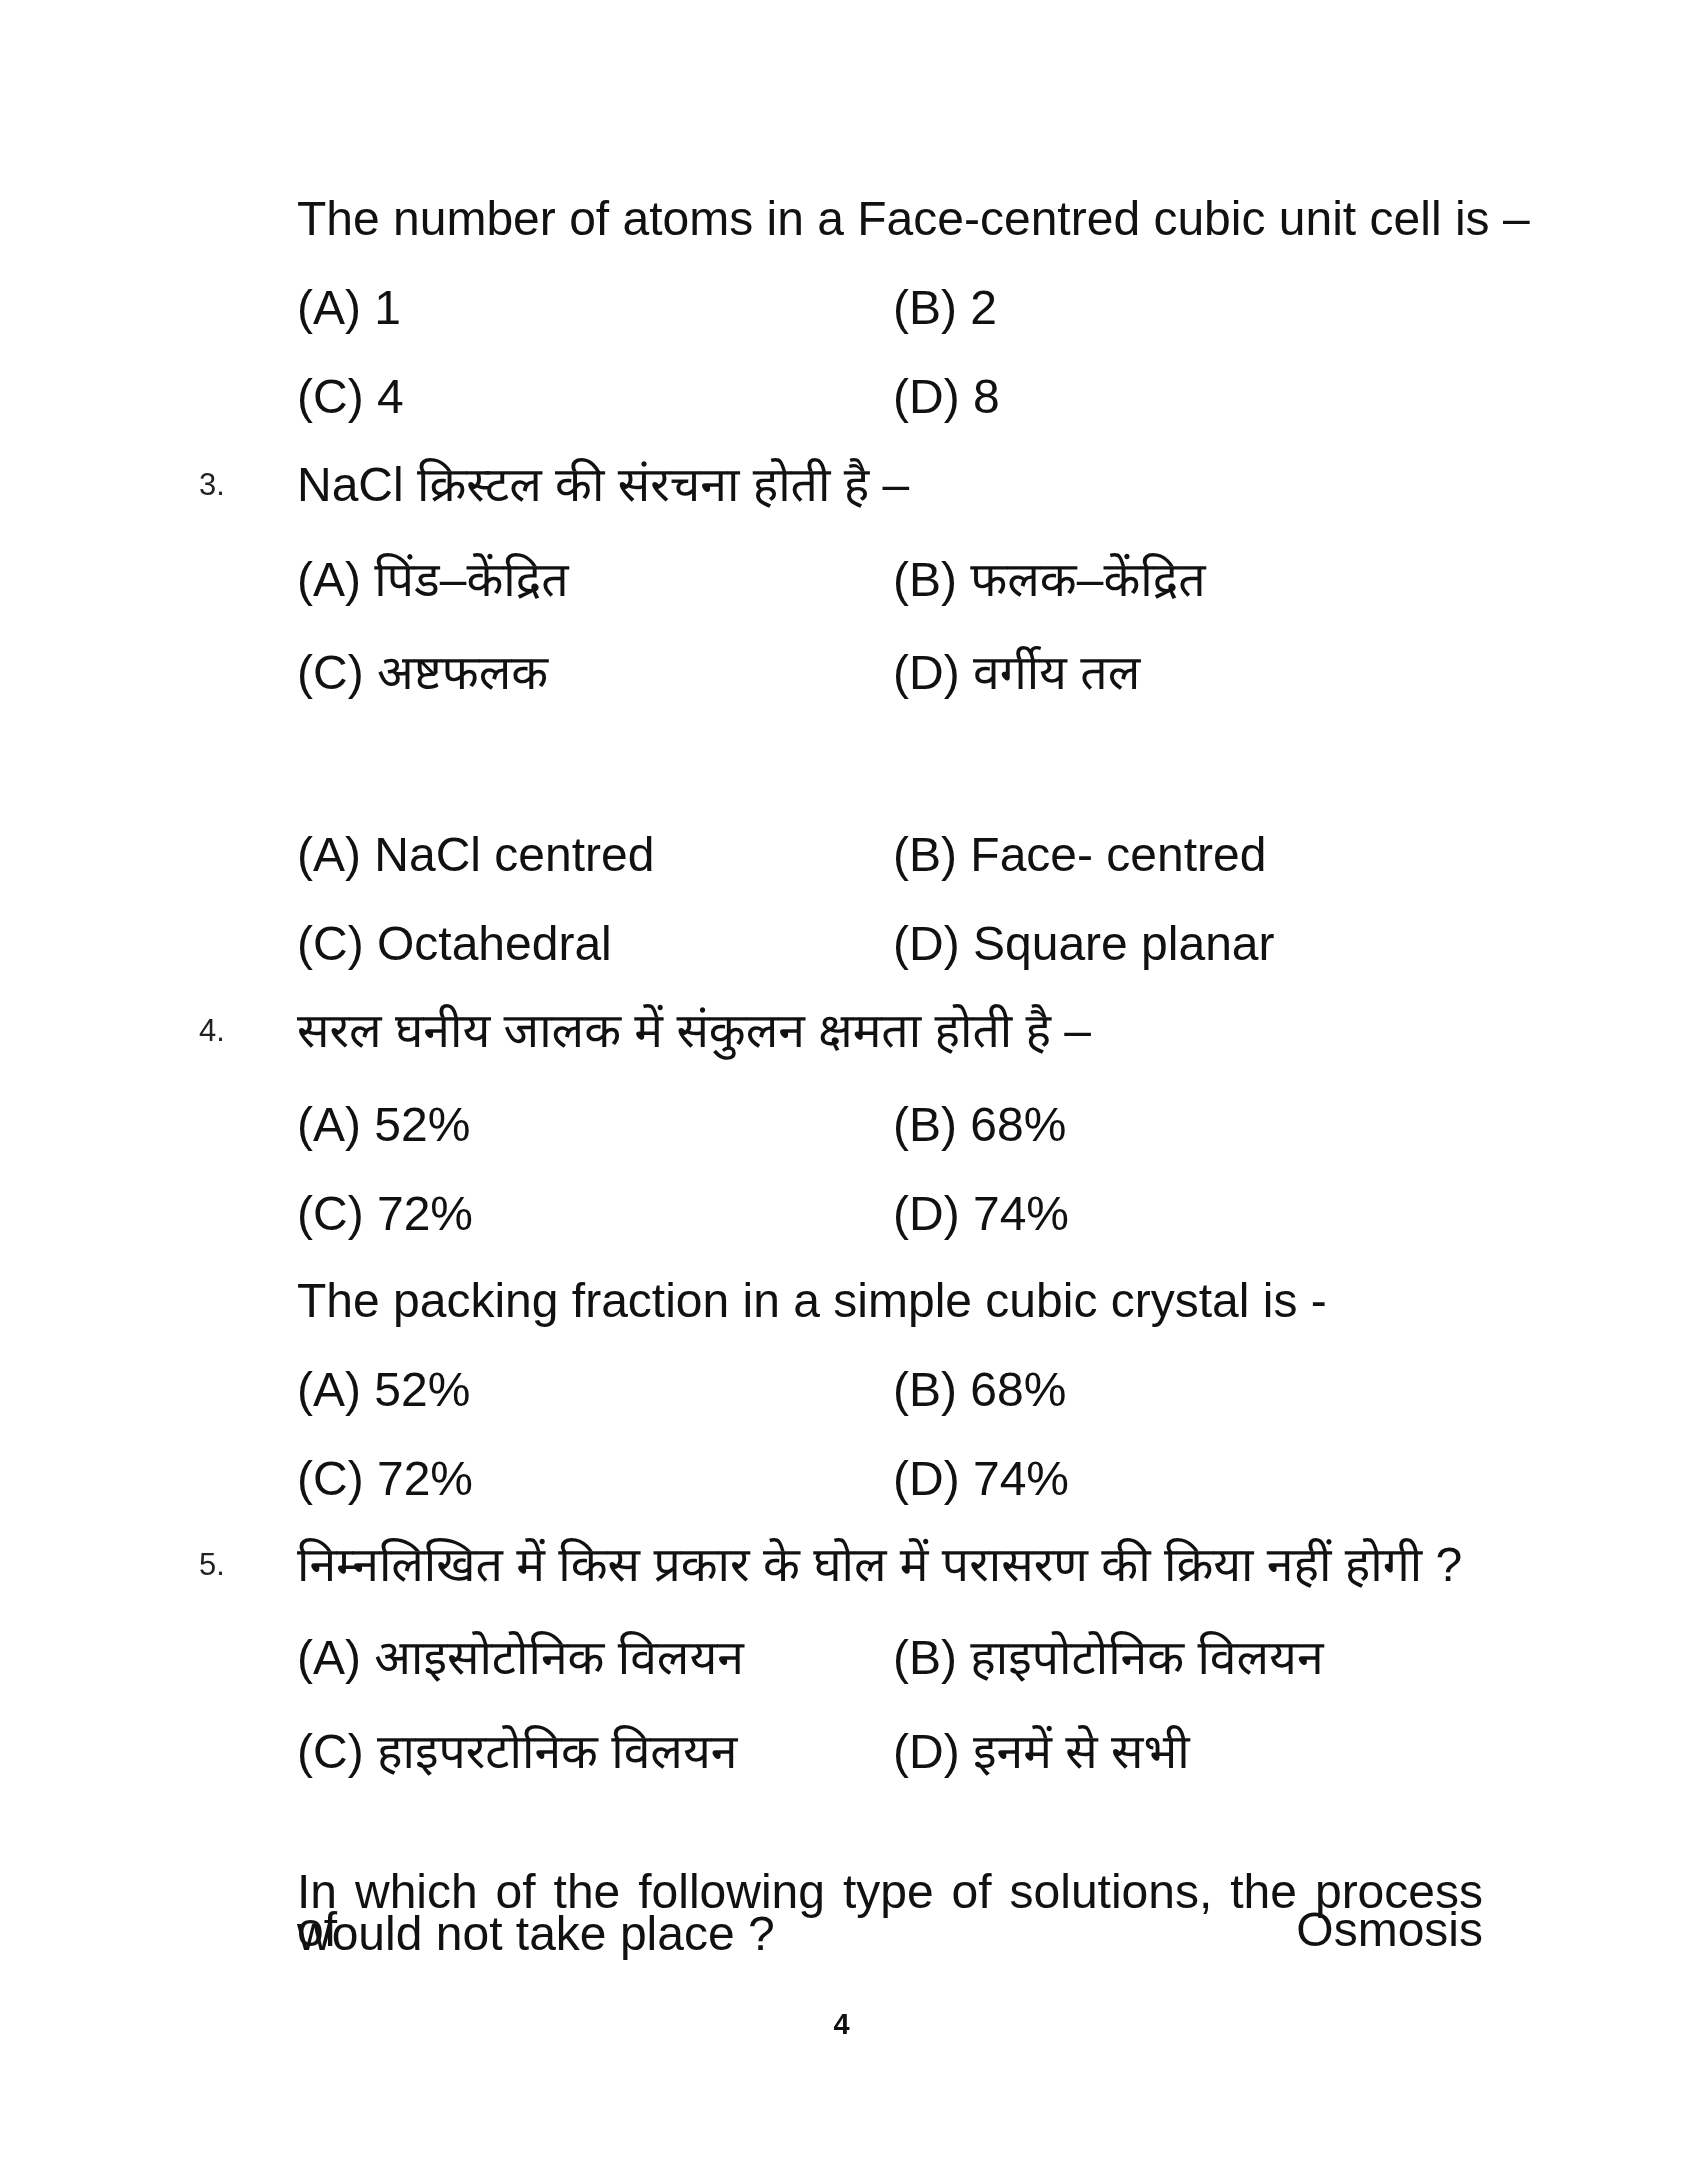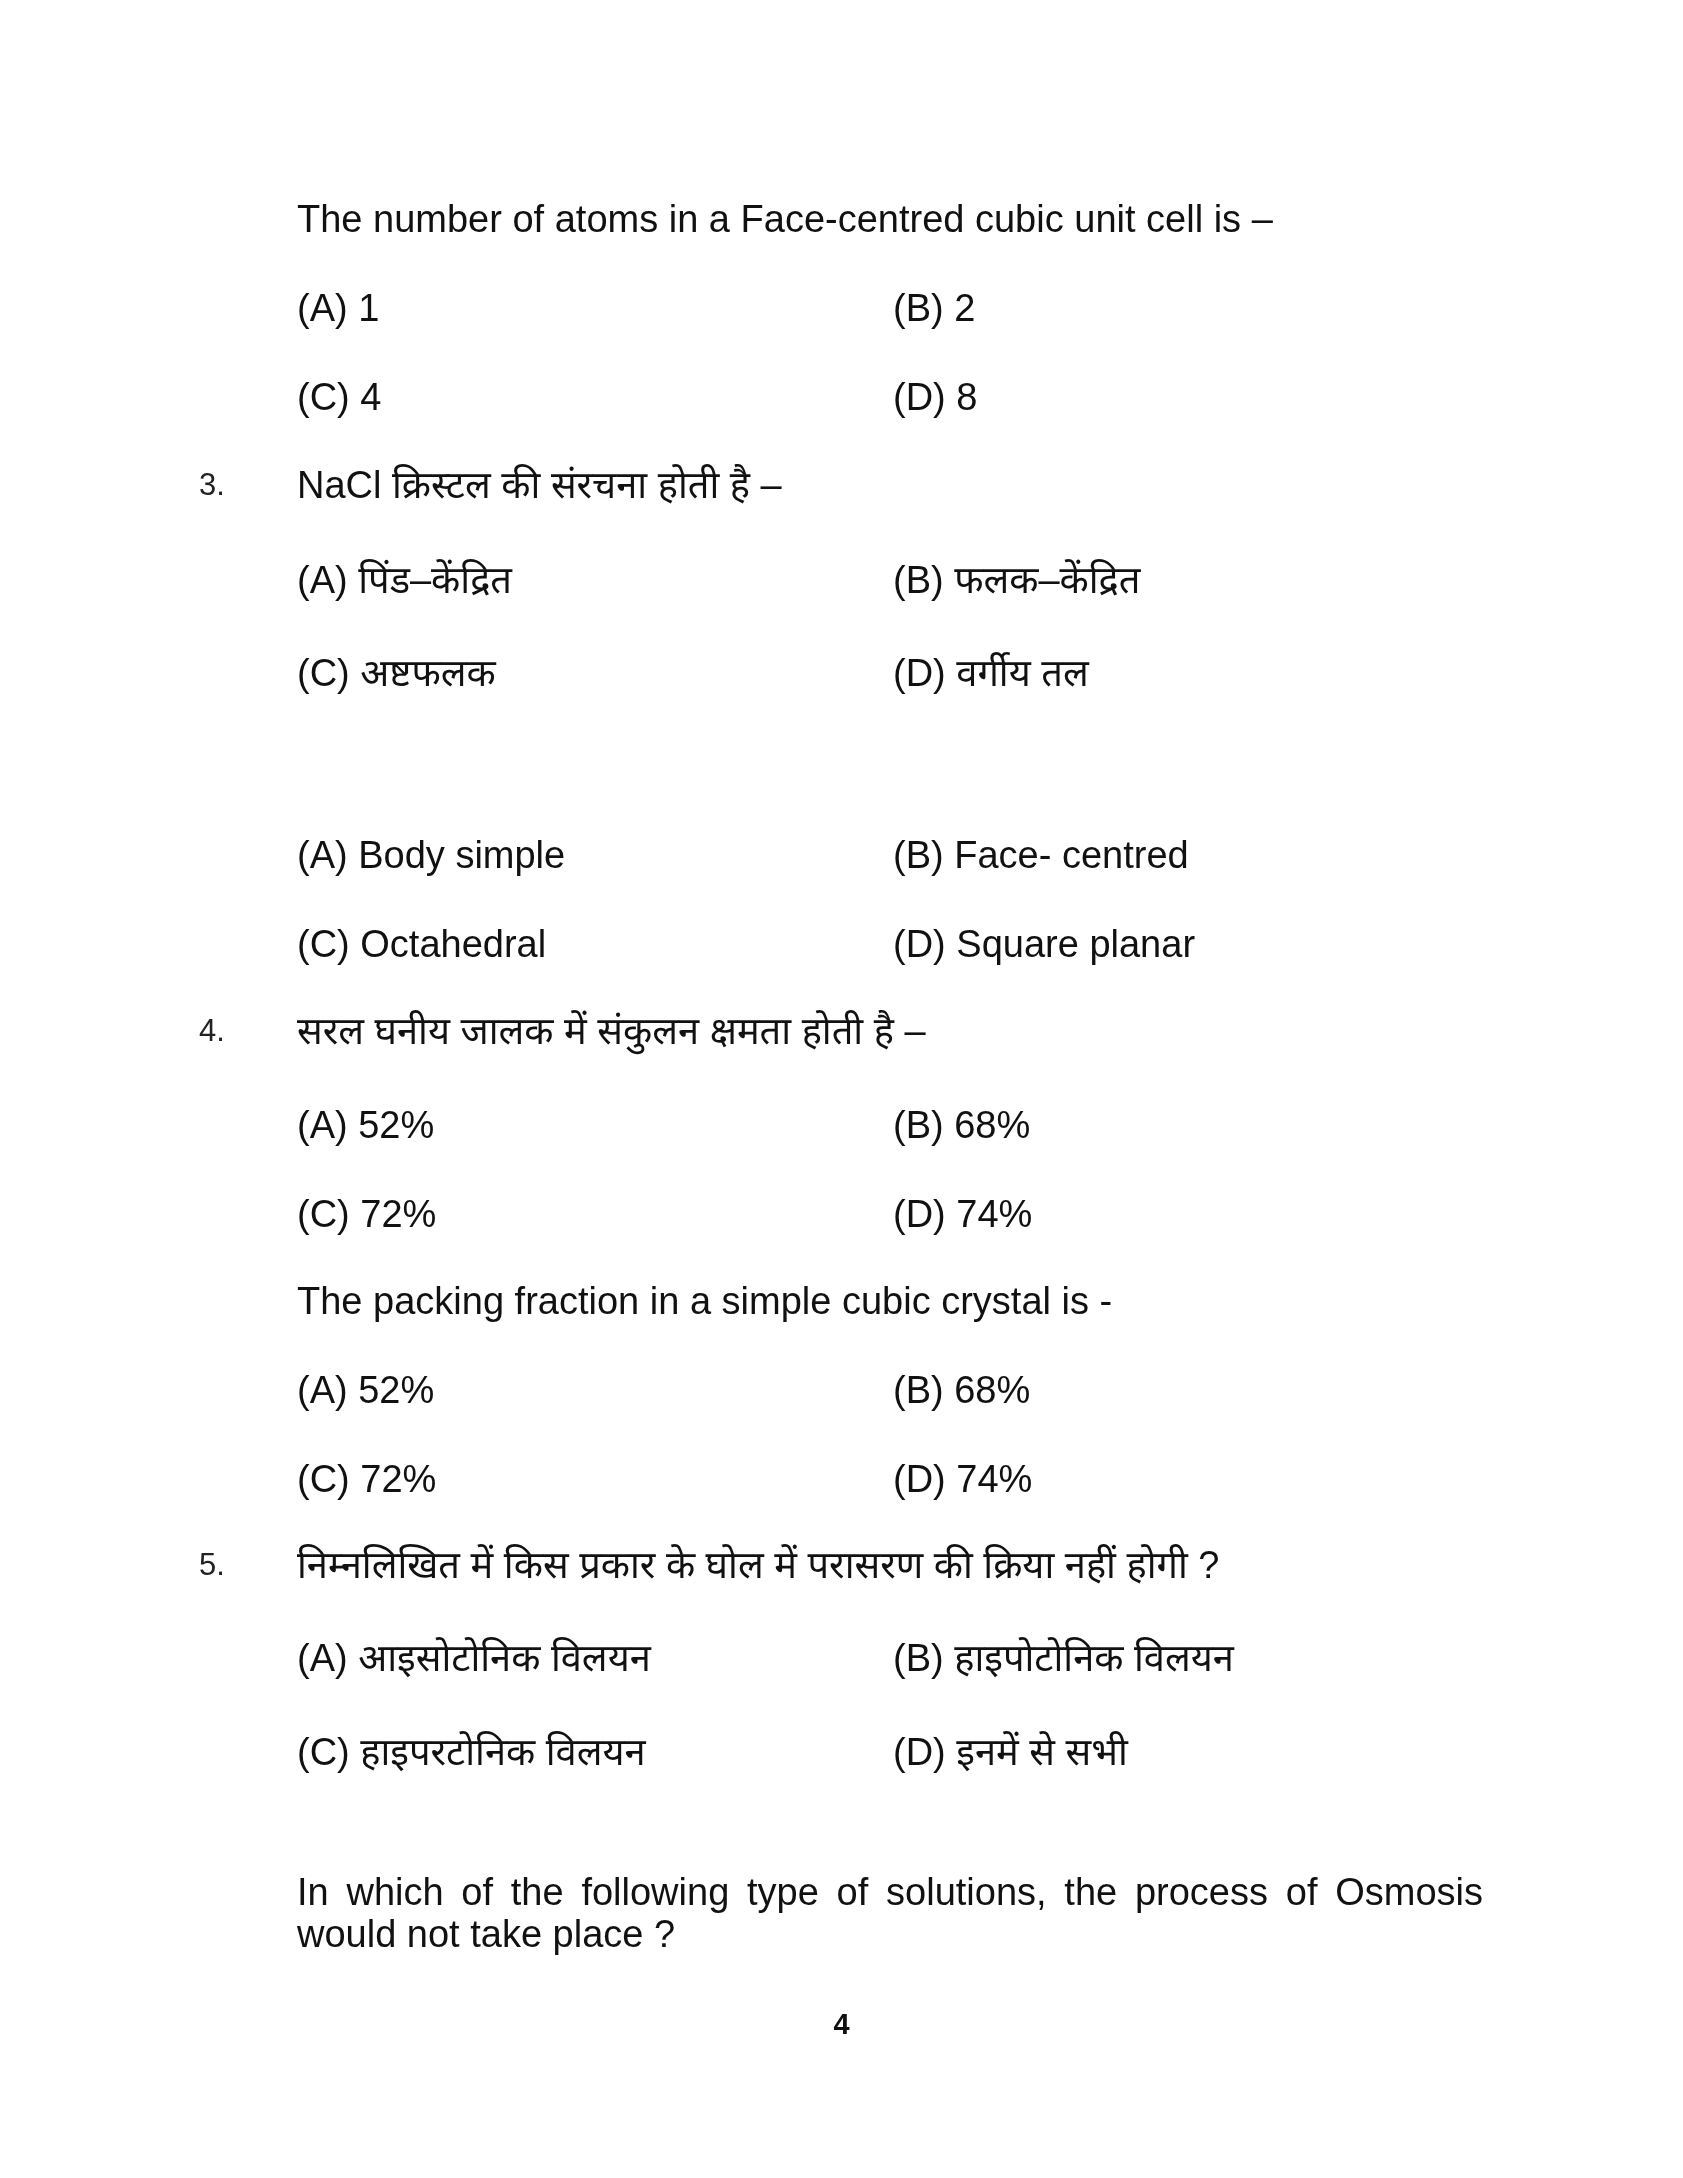--- a/index.html
+++ b/index.html
@@ -1,19 +1,19 @@
 <!DOCTYPE html>
 <html><head>
 <meta charset="utf-8">
 <style>
   html, body { margin: 0; padding: 0; background: #ffffff; }
   body { width: 1683px; height: 2178px; position: relative; overflow: hidden; }
   .page { position: absolute; left: 0; top: 0; width: 1683px; height: 2178px; background: #ffffff; color: #111111;
           font-family: "Liberation Sans", "DejaVu Sans", sans-serif; }
-  .line { position: absolute; font-size: 38px; line-height: 38px; white-space: nowrap; color: #111111; }
+  .line { position: absolute; font-size: 48px; line-height: 38px; white-space: nowrap; color: #111111; }
   .qnum { position: absolute; left: 199px; font-size: 31px; line-height: 38px; white-space: nowrap; color: #222222; }
   .colA { left: 297px; }
   .colB { left: 893px; text-align: center; }
   .stem { left: 297px; }
   .justify { left: 297px; width: 1186px; white-space: normal; text-align: justify; text-align-last: justify; margin-top: 48px; }
   .pagenum { position: absolute; left: 0; width: 1683px; text-align: center; font-size: 29px; line-height: 29px;
              font-weight: bold; color: #111111; }
 </style>
 </head>
 <body>
@@ -25,21 +25,21 @@
   <div class="line colB" style="top:289px">(B) 2</div>
   <div class="line colA" style="top:378px">(C) 4</div>
   <div class="line colB" style="top:378px">(D) 8</div>
 
   <div class="qnum" style="top:466px">3.</div>
   <div class="line stem" style="top:466px">NaCl क्रिस्टल की संरचना होती है –</div>
   <div class="line colA" style="top:561px">(A) पिंड–केंद्रित</div>
   <div class="line colB" style="top:561px">(B) फलक–केंद्रित</div>
   <div class="line colA" style="top:654px">(C) अष्टफलक</div>
   <div class="line colB" style="top:654px">(D) वर्गीय तल</div>
-  <div class="line colA" style="top:836px">(A) Body simple</div>
+  <div class="line colA" style="top:836px">(A) NaCl centred</div>
   <div class="line colB" style="top:836px">(B) Face- centred</div>
   <div class="line colA" style="top:925px">(C) Octahedral</div>
   <div class="line colB" style="top:925px">(D) Square planar</div>
 
   <div class="qnum" style="top:1012px">4.</div>
   <div class="line stem" style="top:1012px">सरल घनीय जालक में संकुलन क्षमता होती है –</div>
   <div class="line colA" style="top:1106px">(A) 52%</div>
   <div class="line colB" style="top:1106px">(B) 68%</div>
   <div class="line colA" style="top:1195px">(C) 72%</div>
   <div class="line colB" style="top:1195px">(D) 74%</div>

